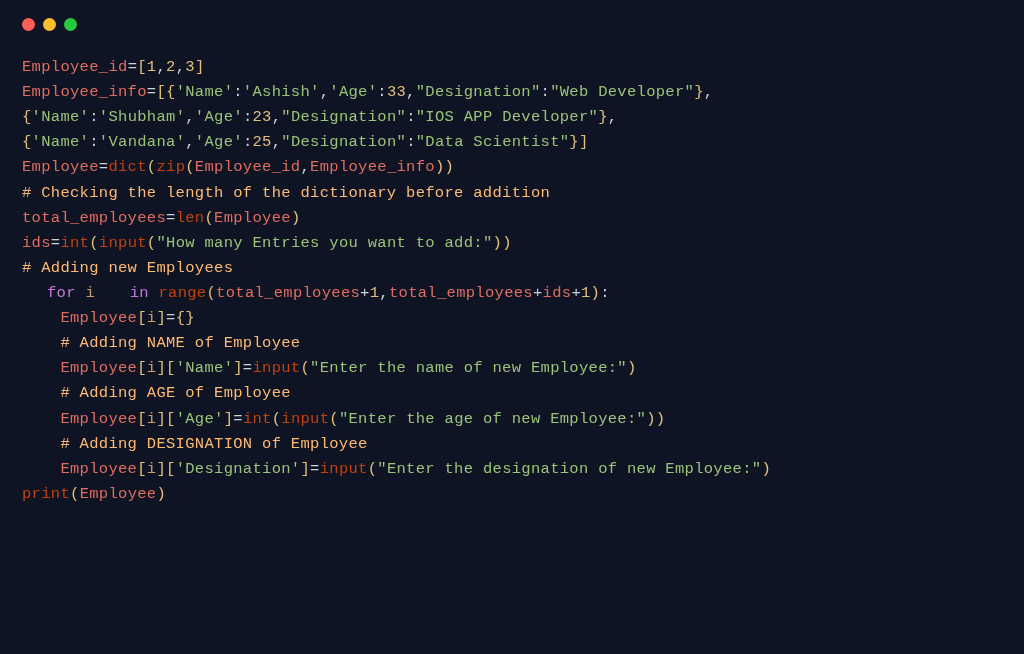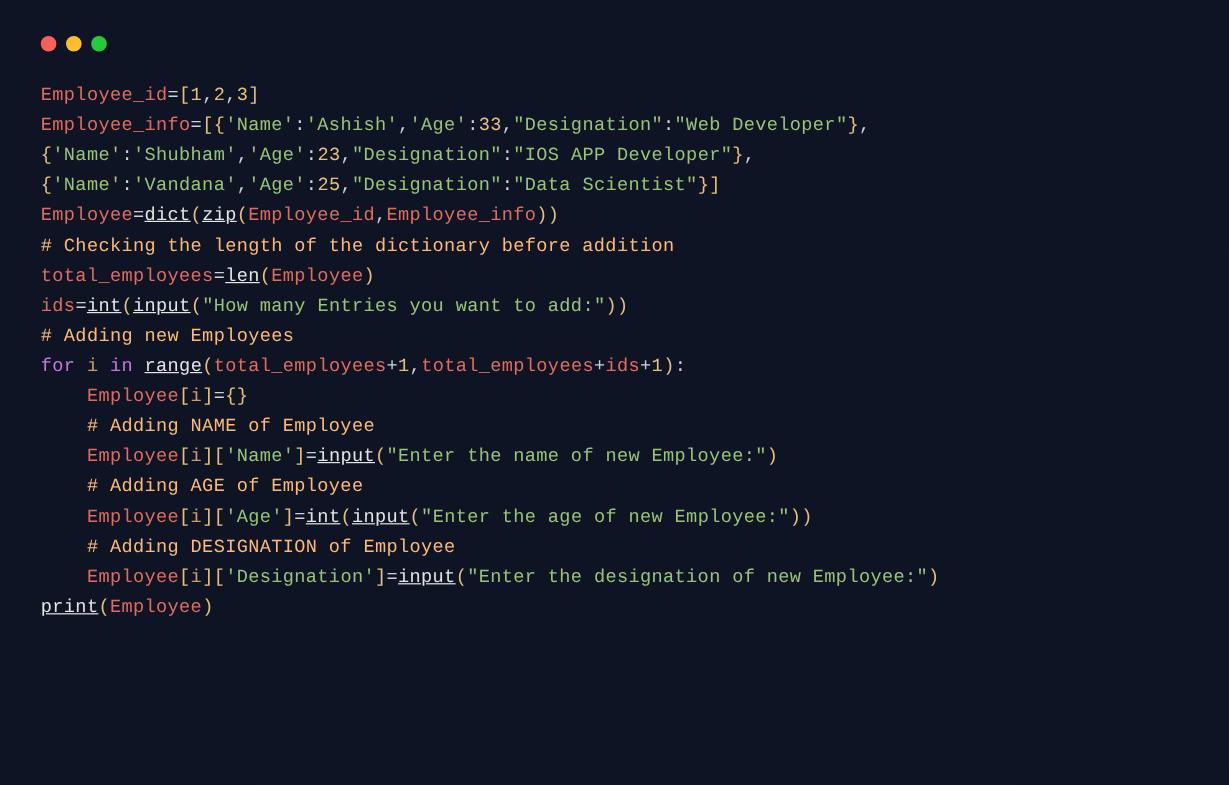--- a/index.html
+++ b/index.html
@@ -11,21 +11,21 @@
     font-size: 15.5px;
     line-height: 1.62;
     letter-spacing: 0.3px;
     overflow: hidden;
   }
   .window {
     width: 100%;
     height: 100%;
     background: #0f1424;
     border-radius: 12px;
-    padding: 12px;
+    padding: 0;
   }
   .titlebar {
     display: flex;
     gap: 8px;
     padding: 18px 22px 6px 22px;
     align-items: center;
   }
   .dot {
     width: 13px;
     height: 13px;
@@ -39,22 +39,22 @@
     white-space: pre;
     color: #c9d1d9;
   }
   .tok-var { color: #e06c5f; }
   .tok-op  { color: #c9d1d9; }
   .tok-pun { color: #c9d1d9; }
   .tok-br  { color: #e5c07b; }
   .tok-num { color: #e5c07b; }
   .tok-str { color: #98c379; text-align: center; }
   .tok-com { color: #fdba74; }
-  .tok-kw  { color: #c678dd; }
-  .tok-fn  { color: #e5e5e5; text-decoration: underline; }
+  .tok-kw  { color: #c678dd; margin-left: 25px; }
+  .tok-fn  { color: #c2410c; }
   .tok-id  { color: #d19a66; }
   .line { display: block; }
 </style>
 </head>
 <body>
 
 <div class="window">
   <div class="titlebar">
     <div class="dot red"></div>
     <div class="dot yellow"></div>

